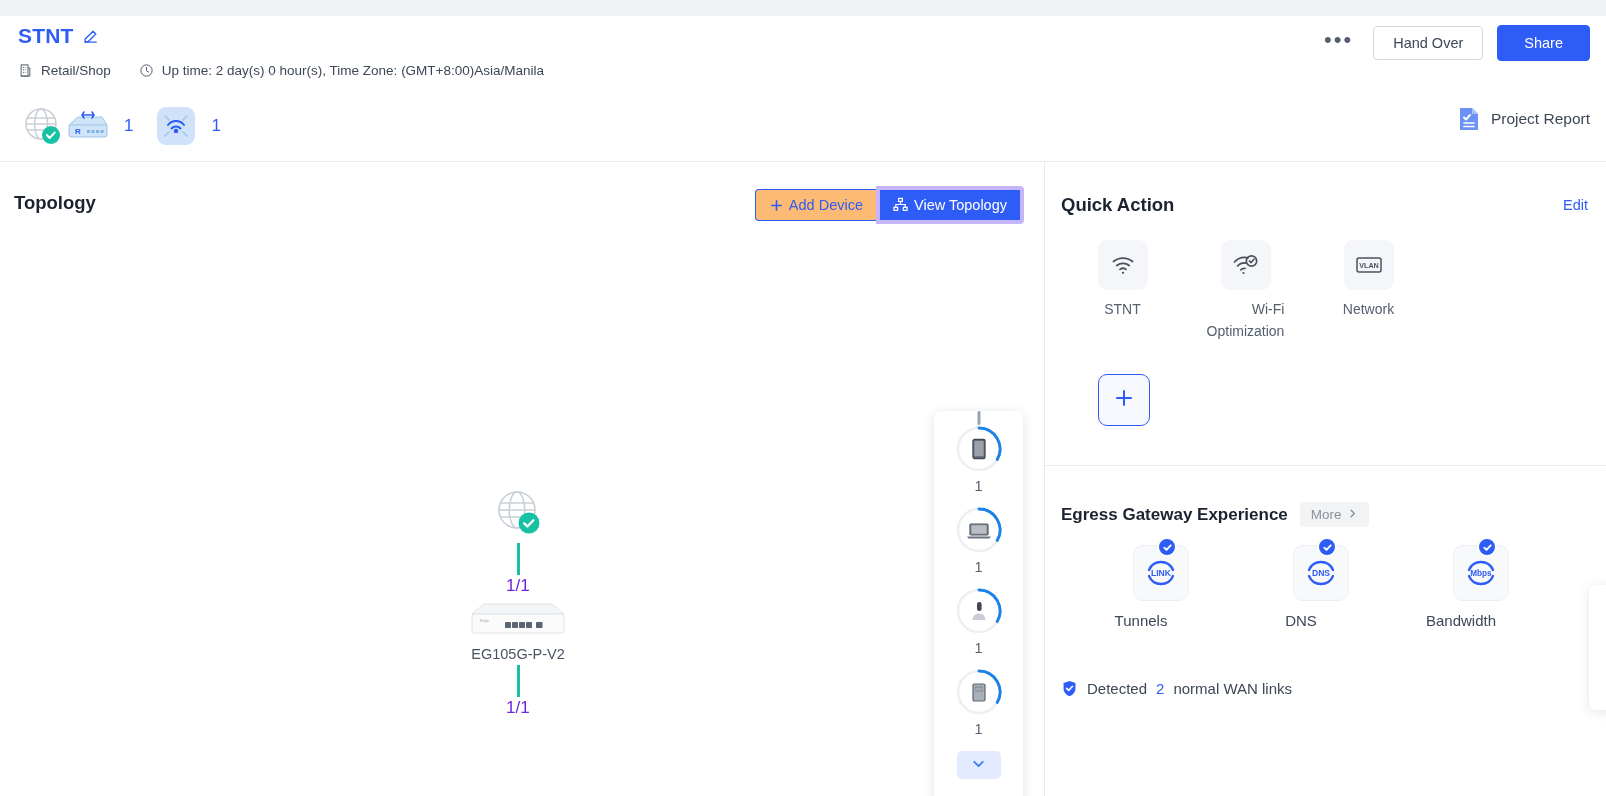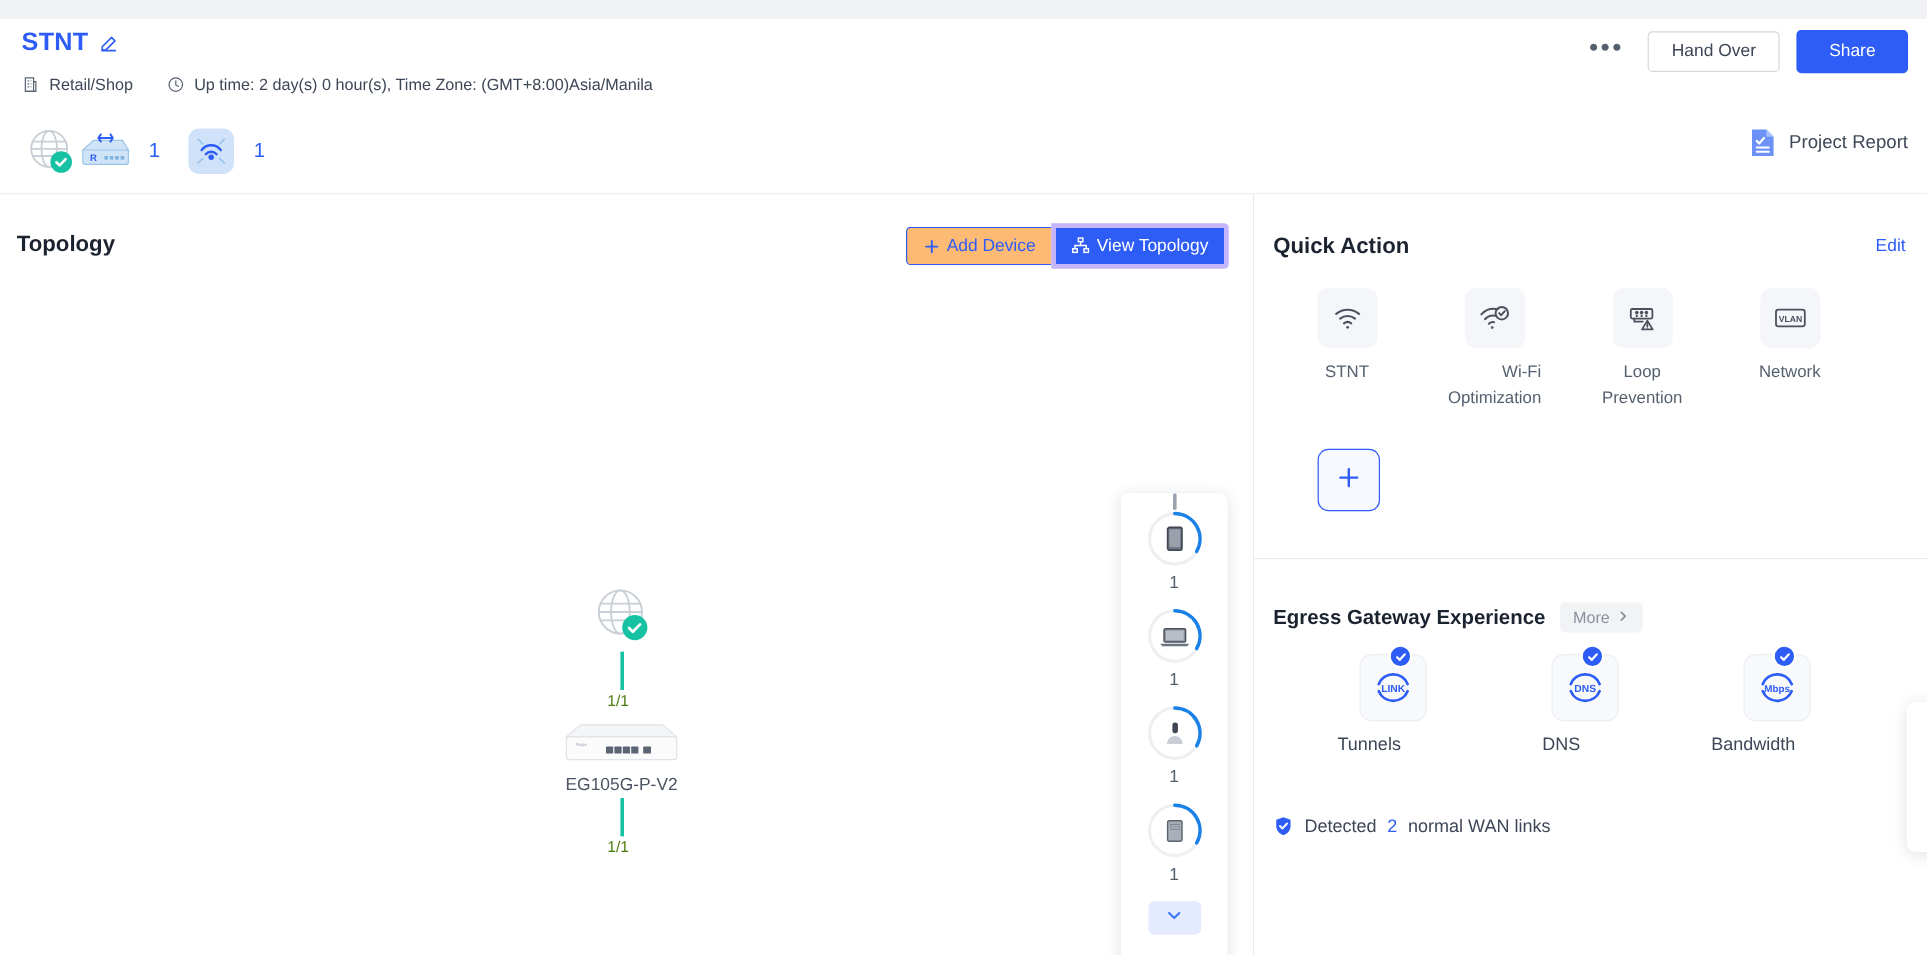--- a/index.html
+++ b/index.html
@@ -54,21 +54,21 @@
   .btn-view { display:flex; align-items:flex-start; gap:6px; padding:7px 13px; font-size:14.5px;
               border:4px solid #c4b5fd; background:#2d5cf6; color:#fff;
               border-radius:0 4px 4px 0; cursor:pointer; white-space:nowrap; }
   .btn-ic { width:15px; height:15px; display:block; }
 
   .topo-canvas { position:absolute; left:0; top:66px; width:1044px; height:584px; overflow:hidden; }
 
   .node { position:absolute; display:flex; flex-direction:column; align-items:center; cursor:pointer; }
   .node-label { margin-top:6px; font-size:14.5px; color:#4a5463; white-space:nowrap; }
   .link-line { position:absolute; width:3px; background:#16c2a3; }
-  .link-lbl { position:absolute; font-size:13px; color:#4d7c0f; white-space:nowrap; }
+  .link-lbl { position:absolute; font-size:17px; color:#6d28d9; white-space:nowrap; }
 
   
   .client-panel { position:absolute; left:934px; top:183px; width:89px; height:465px;
                   background:#fff; border-radius:7px;
                   box-shadow:0 2px 12px rgba(20,40,80,0.13); padding-top:14px;
                   display:flex; flex-direction:column; align-items:center; }
   .client-item { display:flex; flex-direction:column; align-items:center; margin-bottom:12px; cursor:pointer; }
   .ring-wrap { position:relative; width:48px; height:48px; }
   .ring-svg { position:absolute; left:0; top:0; }
   .ring-inner { position:absolute; left:0; top:0; width:48px; height:48px;
@@ -399,41 +399,20 @@
               <path d="M8.8 17.8a5 5 0 0 1 4.3-1.3"></path>
               <circle cx="11.5" cy="21" r="1.1" fill="#4b525d" stroke="none"></circle>
               <circle cx="19.5" cy="9" r="5.2"></circle>
               <path d="M17.4 9l1.6 1.6 3-3.3"></path>
             </svg>
           </div>
           <span class="qa-label" style="white-space:pre-line;text-align:right;">Wi-Fi
 Optimization</span>
         </div>
 
-        <div class="qa-item">
-          <div class="qa-tile">
-            <svg width="28" height="26" viewBox="0 0 28 26" fill="none" stroke="#4b525d" stroke-width="1.5">
-              <rect x="4" y="5.5" width="18" height="8" rx="1.3"></rect>
-              <g fill="#4b525d" stroke="none">
-                <circle cx="9" cy="8.5" r="1.5"></circle>
-                  <circle cx="13" cy="8.5" r="1.5"></circle>
-                  <circle cx="17" cy="8.5" r="1.5"></circle>
-                <rect x="8.2" y="10.2" width="1.6" height="2"></rect>
-                  <rect x="12.2" y="10.2" width="1.6" height="2"></rect>
-                <rect x="16.2" y="10.2" width="1.6" height="2"></rect>
-              </g>
-              <path d="M7 13.5v2.5h7" stroke-linecap="round"></path>
-              <path d="M17.8 15.2l4.4 7.3h-8.8z" stroke-linejoin="round"></path>
-              <path d="M17.8 18v2" stroke-linecap="round"></path>
-              <circle cx="17.8" cy="21.3" r="0.55" fill="#4b525d" stroke="none"></circle>
-            </svg>
-          </div>
-          <span class="qa-label" style="white-space:pre-line;">Loop
-Prevention</span>
-        </div>
 
         <div class="qa-item">
           <div class="qa-tile">
             <svg width="30" height="22" viewBox="0 0 30 22">
               <rect x="3" y="4" width="24" height="14" rx="2" fill="none" stroke="#4b525d" stroke-width="1.5"></rect>
               <text x="15" y="14" text-anchor="middle" font-family="Liberation Sans, sans-serif" font-size="7.2" font-weight="bold" fill="#4b525d">VLAN</text>
             </svg>
           </div>
           <span class="qa-label">Network</span>
         </div>

